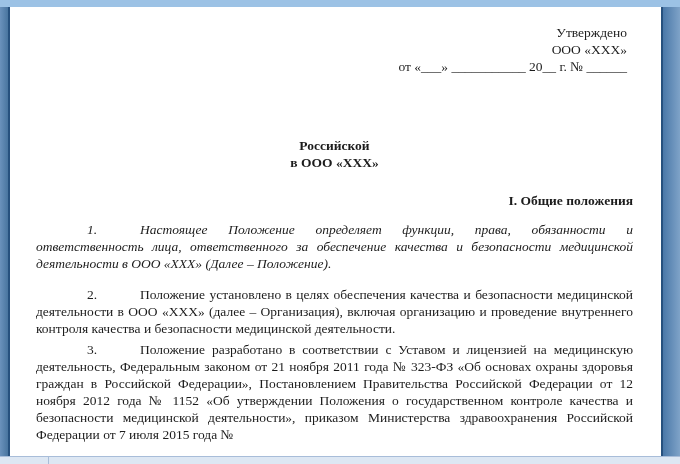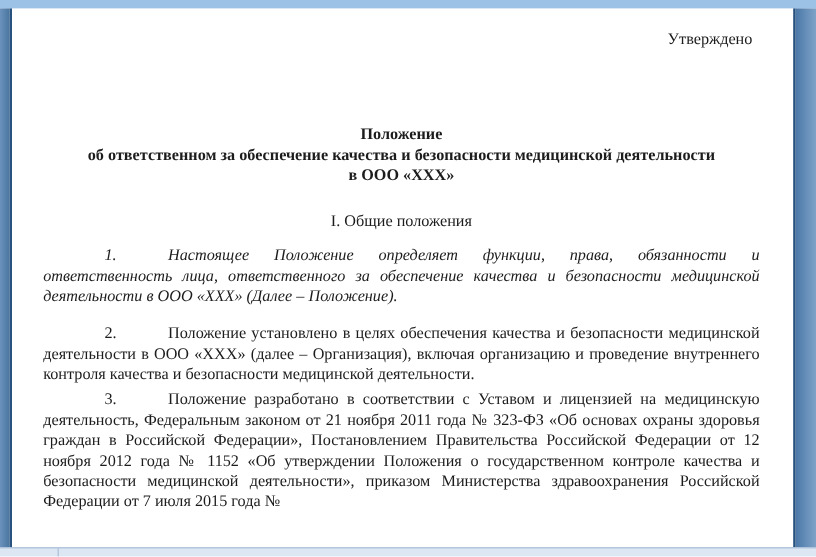--- a/index.html
+++ b/index.html
@@ -27,22 +27,22 @@
     padding-right: 6px;
   }
   .approval div { white-space: nowrap; }
   .doc-title {
     margin-top: 62px;
     text-align: center;
     font-weight: bold;
   }
   .section-heading {
     margin-top: 21px;
-    text-align: center;
-    font-weight: normal;
+    text-align: right;
+    font-weight: bold;
     font-size: 13.5px;
     line-height: 17px;
     margin-bottom: 0;
   }
   p.para {
     margin: 0;
     text-align: justify;
     text-indent: 51px;
   }
   p.para.p1 { margin-top: 12px; font-style: italic; }
@@ -92,25 +92,26 @@
 </style>
 </head>
 <body>
 
 <div class="screen">
 
   <div class="content">
 
     <div class="approval">
       <div>Утверждено</div>
+      <div>ООО «ХХХ»</div>
+      <div>от «___» ___________ 20__ г. № ______</div>
     </div>
 
     <div class="doc-title">
-      <div>Положение</div>
-      <div>об ответственном за обеспечение качества и безопасности медицинской деятельности</div>
+      <div>Российской</div>
       <div>в ООО «ХХХ»</div>
     </div>
 
     <div class="section-heading">I. Общие положения</div>
 
     <p class="para p1"><span class="num">1.</span><span>Настоящее Положение определяет функции, права, обязанности и ответственность лица, ответственного за обеспечение качества и безопасности медицинской деятельности в ООО «ХХХ» (Далее – Положение).</span></p>
 
     <p class="para p2"><span class="num">2.</span><span>Положение установлено в целях обеспечения качества и безопасности медицинской деятельности в ООО «ХХХ» (далее – Организация), включая организацию и проведение внутреннего контроля качества и безопасности медицинской деятельности.</span></p>
 
     <p class="para p3"><span class="num">3.</span><span>Положение разработано в соответствии с Уставом и лицензией на медицинскую деятельность, Федеральным законом от 21 ноября 2011 года № 323-ФЗ  «Об основах охраны здоровья граждан в Российской Федерации», Постановлением Правительства Российской Федерации от 12 ноября 2012 года № 1152 «Об утверждении Положения о государственном контроле качества и безопасности медицинской деятельности», приказом Министерства здравоохранения Российской Федерации от 7 июля 2015 года №</span></p>

